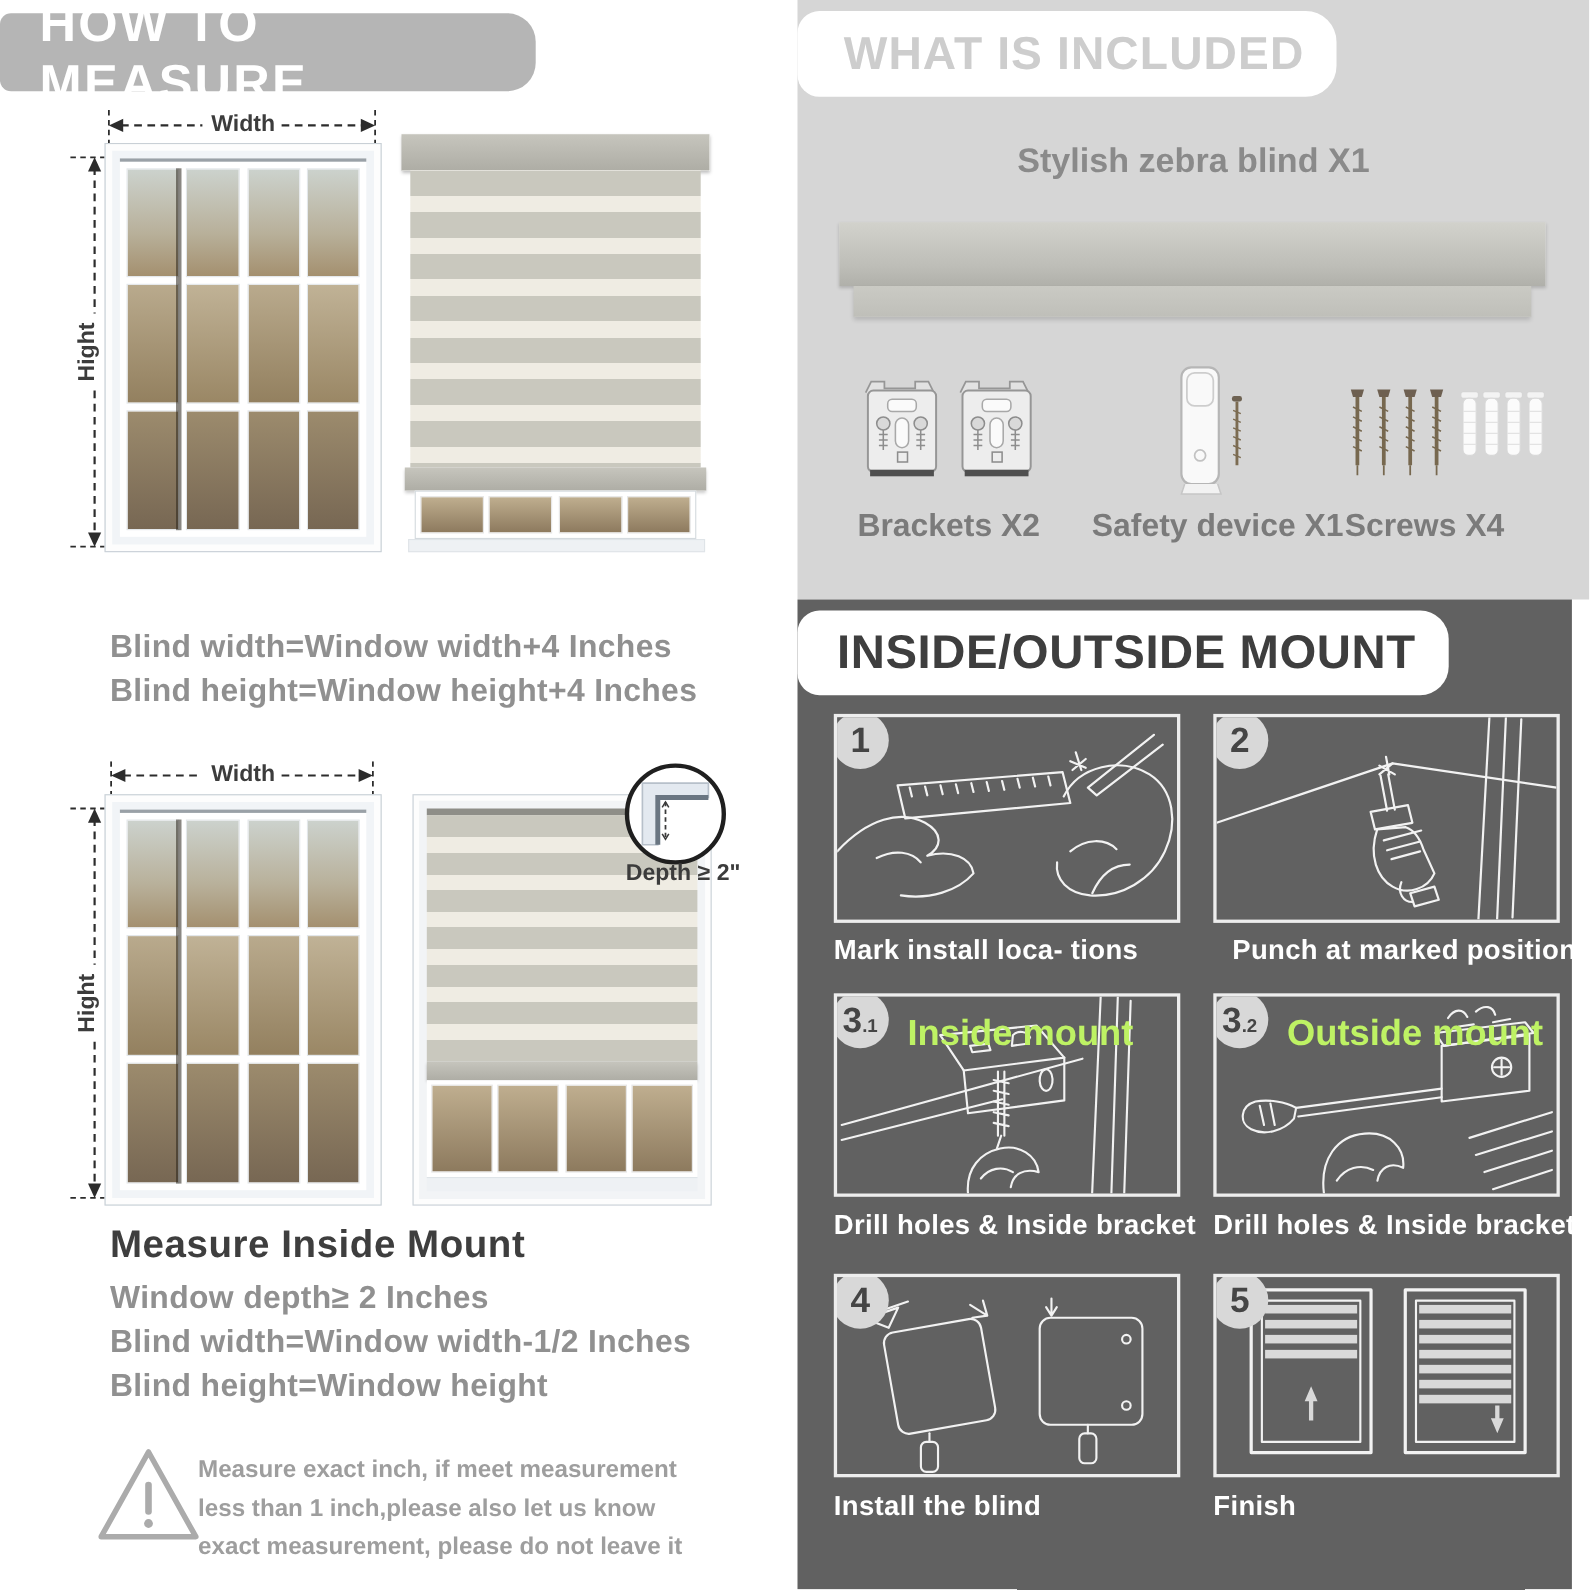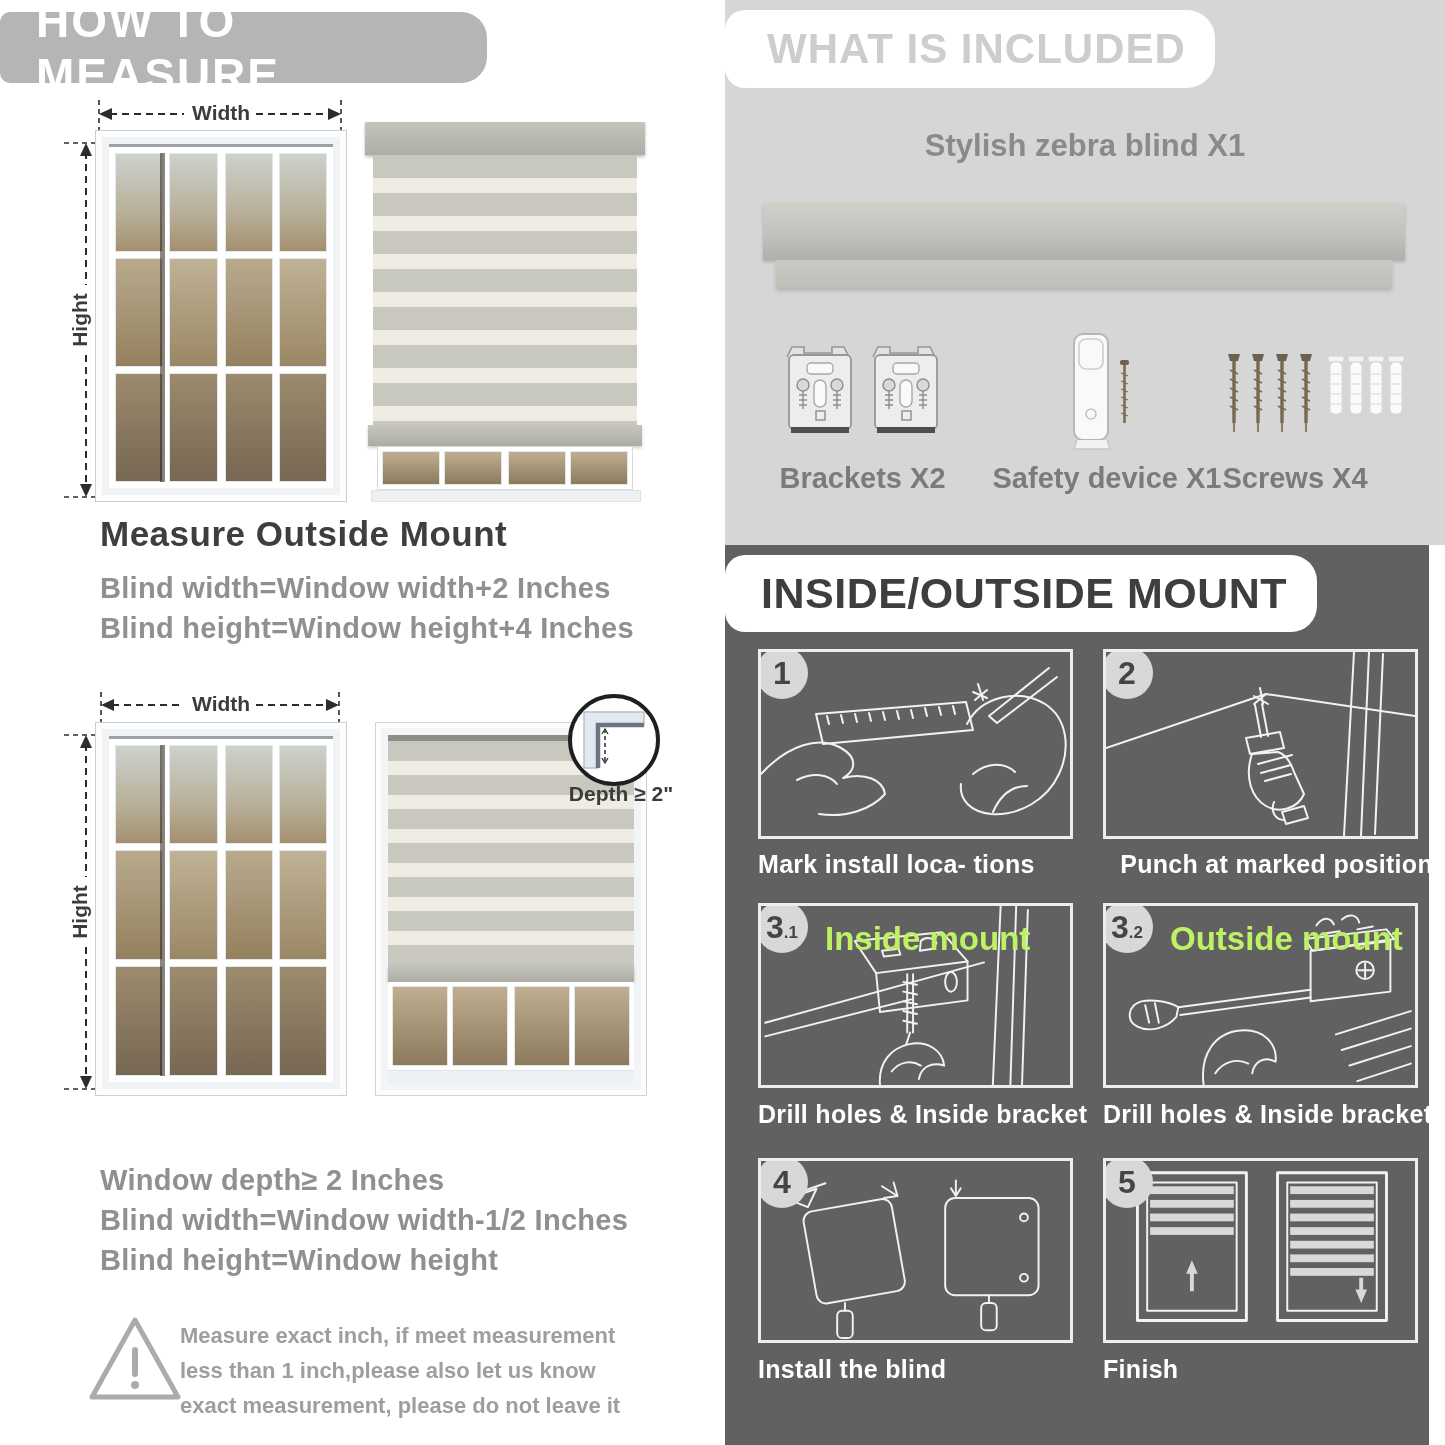--- a/index.html
+++ b/index.html
@@ -134,22 +134,21 @@
             <div class="gpane"></div>
           </div>
         <div class="glass">
             <div class="gpane"></div>
             <div class="gpane"></div>
           </div>
       </div>
       <div class="abs" style="left:6px;top:368px;width:268px;height:10px;background:#eef1f4;border:1px solid #dfe4e8;"></div>
     </div>
 
-    <div class="abs h-title" style="left:100px;top:514px;">Measure Outside Mount</div>
-    <div class="abs h-line" style="left:100px;top:572px;">Blind width=Window width+2 Inches</div>
+    <div class="abs h-line" style="left:100px;top:572px;">Blind width=Window width+4 Inches</div>
     <div class="abs h-line" style="left:100px;top:612px;">Blind height=Window height+4 Inches</div>
 
     <div class="abs" style="left:98px;top:692px;width:244px;height:44px;">
       <svg width="244" height="44">
         <line x1="3" y1="0" x2="3" y2="44" stroke="#2c2c2c" stroke-width="1.6" stroke-dasharray="5 4"></line>
         <line x1="241" y1="0" x2="241" y2="44" stroke="#2c2c2c" stroke-width="1.6" stroke-dasharray="5 4"></line>
         <line x1="14" y1="13" x2="86" y2="13" stroke="#2c2c2c" stroke-width="2" stroke-dasharray="7 5"></line>
         <line x1="158" y1="13" x2="230" y2="13" stroke="#2c2c2c" stroke-width="2" stroke-dasharray="7 5"></line>
         <polygon points="3,13 16,7 16,19" fill="#2c2c2c"></polygon>
         <polygon points="241,13 228,7 228,19" fill="#2c2c2c"></polygon>
@@ -208,20 +207,21 @@
     <div class="abs" style="left:568px;top:694px;width:84px;height:84px;border-radius:50%;border:4px solid #1f1f1f;background:#fff;overflow:hidden;">
       <svg viewBox="0 0 78 78" width="78" height="78">
         <polygon points="12,70 12,14 72,14 72,27 26,27 26,70" fill="#e3e9f0" stroke="#b7c0ca" stroke-width="1.5"></polygon>
         <path d="M26,70 V27 H72" stroke="#6a7682" stroke-width="4.5" fill="none"></path>
         <path d="M33,31 V66" stroke="#3b3b3b" stroke-width="1.6" stroke-dasharray="4 3" fill="none"></path>
         <path d="M30,36 l3,-5 3,5 M30,60 l3,5 3,-5" stroke="#3b3b3b" stroke-width="1.4" fill="none"></path>
       </svg>
     </div>
     <div class="abs arrow-label" style="left:556px;top:782px;width:130px;text-align:center;">Depth ≥ 2"</div>
 
+    <div class="abs h-title" style="left:100px;top:1112px;">Measure Inside Mount</div>
     <div class="abs h-line" style="left:100px;top:1164px;">Window depth≥ 2 Inches</div>
     <div class="abs h-line" style="left:100px;top:1204px;">Blind width=Window width-1/2 Inches</div>
     <div class="abs h-line" style="left:100px;top:1244px;">Blind height=Window height</div>
 
     <div class="abs" style="left:85px;top:1312px;width:100px;height:95px;">
       <svg viewBox="0 0 100 95" width="100" height="95">
         <path d="M50,8 L93,85 L7,85 Z" fill="none" stroke="#ababab" stroke-width="5" stroke-linejoin="round"></path>
         <line x1="50" y1="38" x2="50" y2="62" stroke="#ababab" stroke-width="6" stroke-linecap="round"></line>
         <circle cx="50" cy="73" r="4" fill="#ababab"></circle>
       </svg>

